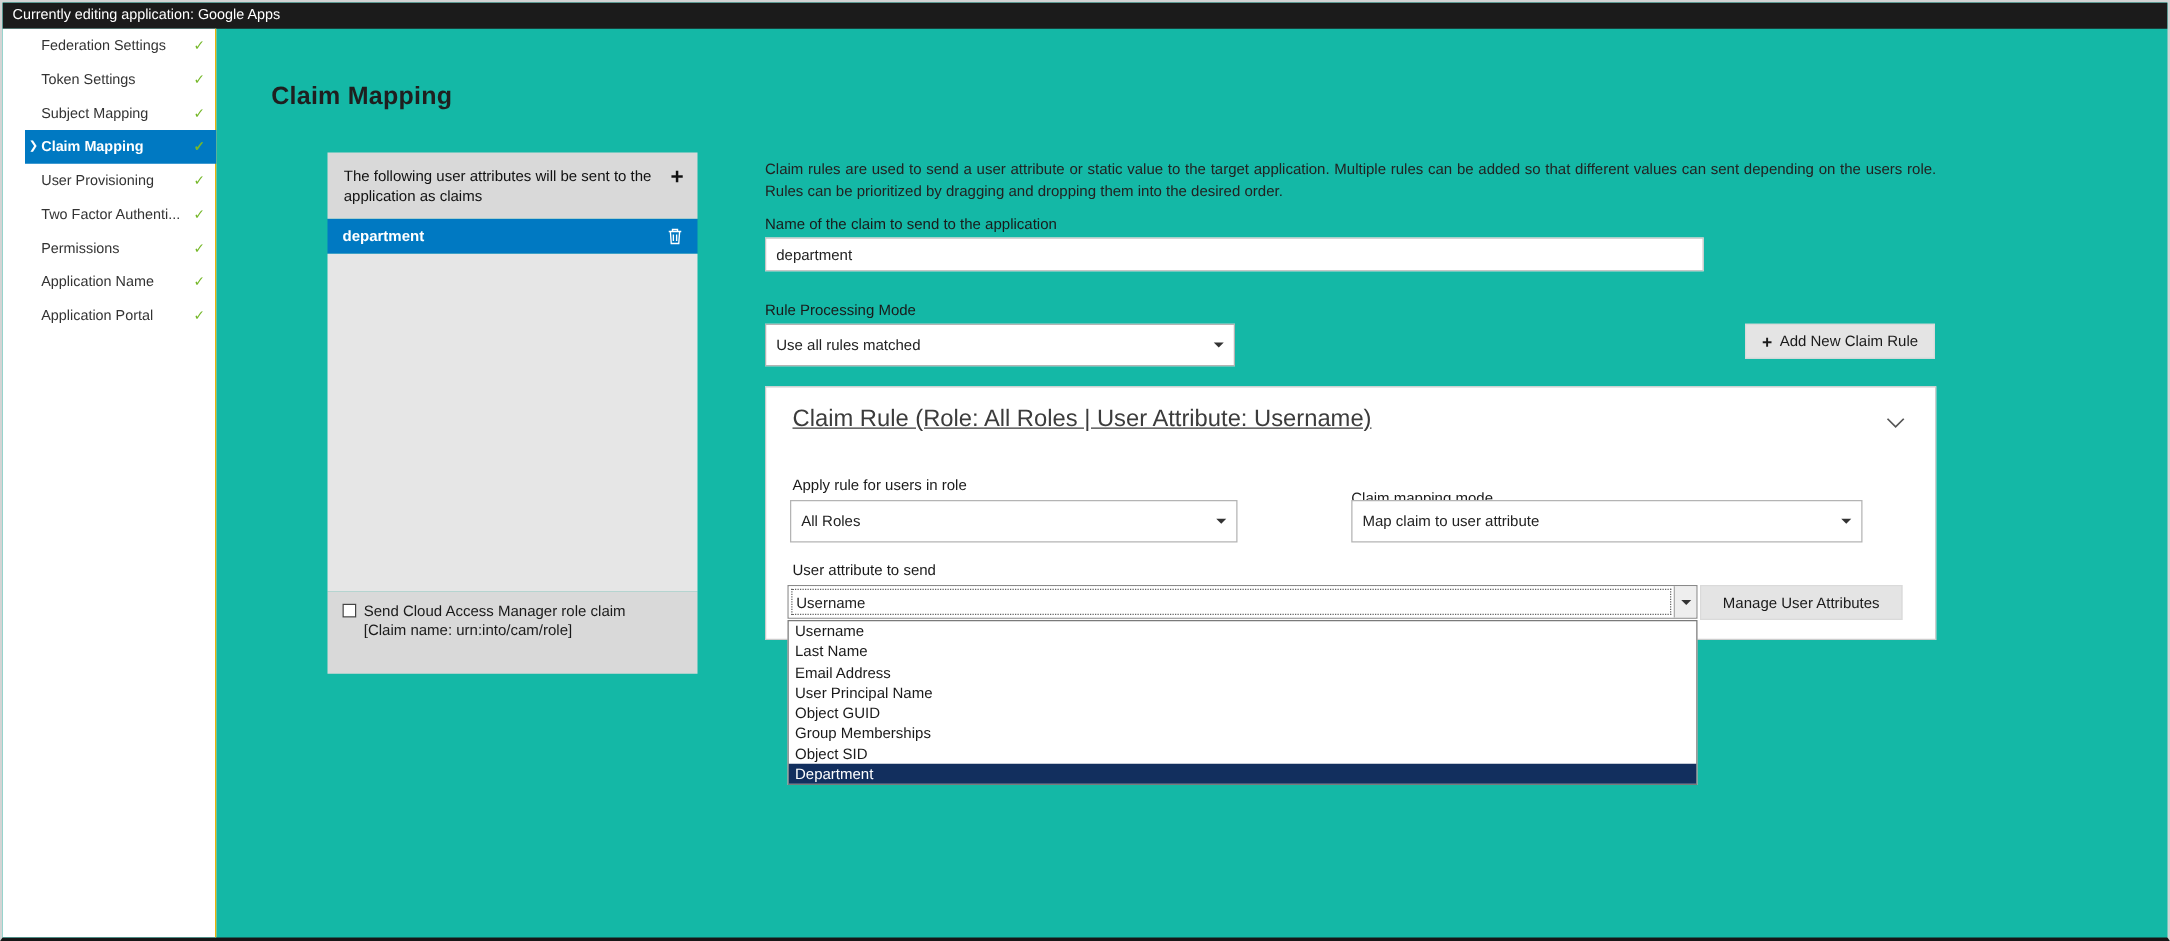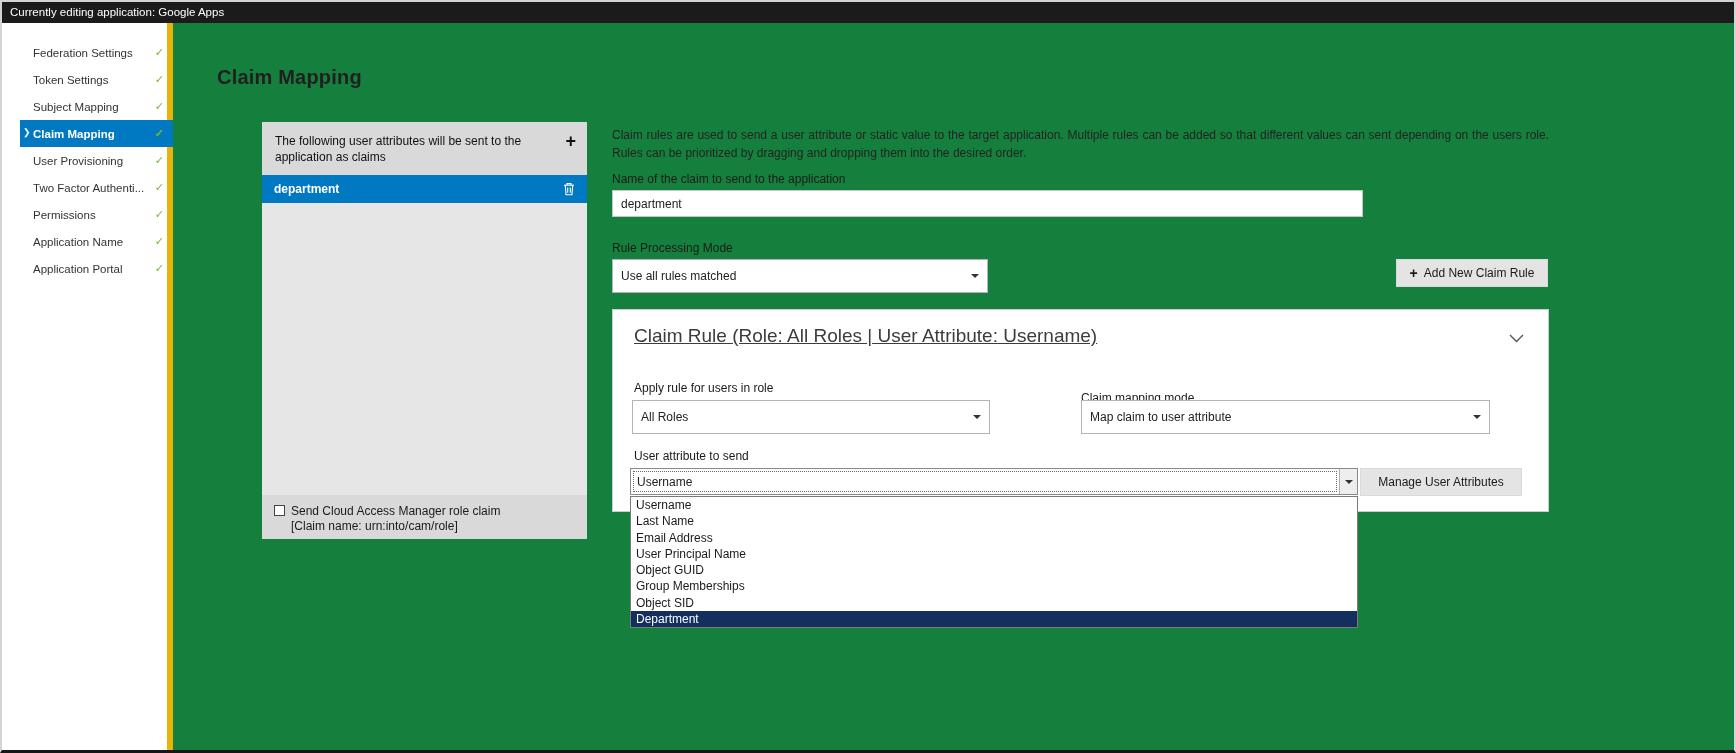--- a/index.html
+++ b/index.html
@@ -5,46 +5,46 @@
   :root{
     --accent-blue:#0079c2;
     --check-green:#76b82a;
     --selection-navy:#122f5e;
     --topbar-bg:#1b1b1b;
   }
   *{box-sizing:border-box;margin:0;padding:0;}
   body{background:#fff;font-family:"Liberation Sans",sans-serif;color:#222;}
   .abs{position:absolute;}
   #app{
-    position:relative;width:1736px;height:753px;background:#15803d;
+    position:relative;width:1736px;height:753px;background:#14b8a6;
     border:2px solid #d4d4d4;border-bottom:3px solid #161616;overflow:hidden;
     font-size:12px;
   }
   
   .topbar{left:0;top:0;right:0;height:21px;background:var(--topbar-bg);color:#fff;
     line-height:21px;padding-left:8px;font-size:11.5px;}
   
-  .sidebar{left:0;top:21px;width:171px;bottom:0;background:#fff;border-right:6px solid #eab308;padding-top:16px;}
+  .sidebar{left:0;top:21px;width:171px;bottom:0;background:#fff;border-right:1px solid #eab308;padding-top:0;}
   .side-item{position:relative;margin-left:18px;width:153px;height:27px;display:flex;align-items:center;
     padding:0 9px 0 13px;font-size:11.5px;color:#333;cursor:pointer;}
   .side-item .check{margin-left:auto;color:var(--check-green);font-size:11px;}
   .side-item.selected{background:var(--accent-blue);color:#fff;font-weight:bold;}
   .side-item .chev{display:none;}
   .side-item.selected .chev{display:block;position:absolute;left:3px;top:7px;color:#fff;font-size:9px;font-weight:normal;}
   
   .page-title{left:215px;top:64px;font-size:20px;font-weight:bold;color:#1f1f1f;letter-spacing:.2px;}
   
-  .attr-panel{left:260px;top:120px;width:325px;height:417px;display:flex;flex-direction:column;}
+  .attr-panel{left:260px;top:120px;width:296px;height:417px;display:flex;flex-direction:column;}
   .attr-head{position:relative;background:#d9d9d9;padding:11px 34px 10px 13px;color:#111;line-height:1.35;}
   .attr-head .plus{position:absolute;right:11px;top:7px;font-size:18px;font-weight:bold;color:#111;cursor:pointer;}
   .attr-item{height:28px;background:var(--accent-blue);color:#fff;font-weight:bold;display:flex;align-items:center;
     padding:0 12px;cursor:pointer;}
   .attr-item .trash{margin-left:auto;cursor:pointer;display:flex;align-items:center;}
   .attr-body{flex:1;background:#e6e6e6;}
-  .attr-foot{background:#d9d9d9;padding:9px 12px 4px 12px;color:#1a1a1a;line-height:1.3;}
+  .attr-foot{background:#d9d9d9;padding:9px 12px 26px 12px;color:#1a1a1a;line-height:1.3;}
   .cb{display:inline-block;width:11px;height:11px;border:1px solid #444;background:#fff;margin-right:6px;
     vertical-align:-1px;cursor:pointer;}
   .cb-note{padding-left:17px;}
   
   .desc{left:610px;top:124px;width:937px;color:#222;line-height:1.5;text-align:justify;}
   .field-label{color:#1a1a1a;}
   .lbl-claim-name{left:610px;top:170px;}
   .txt-input{left:610px;top:188px;width:751px;height:27px;border:1px solid #c6c6c6;background:#fff;
     padding:0 8px;font-size:12px;font-family:"Liberation Sans",sans-serif;color:#222;}
   .lbl-proc{left:610px;top:239px;}

